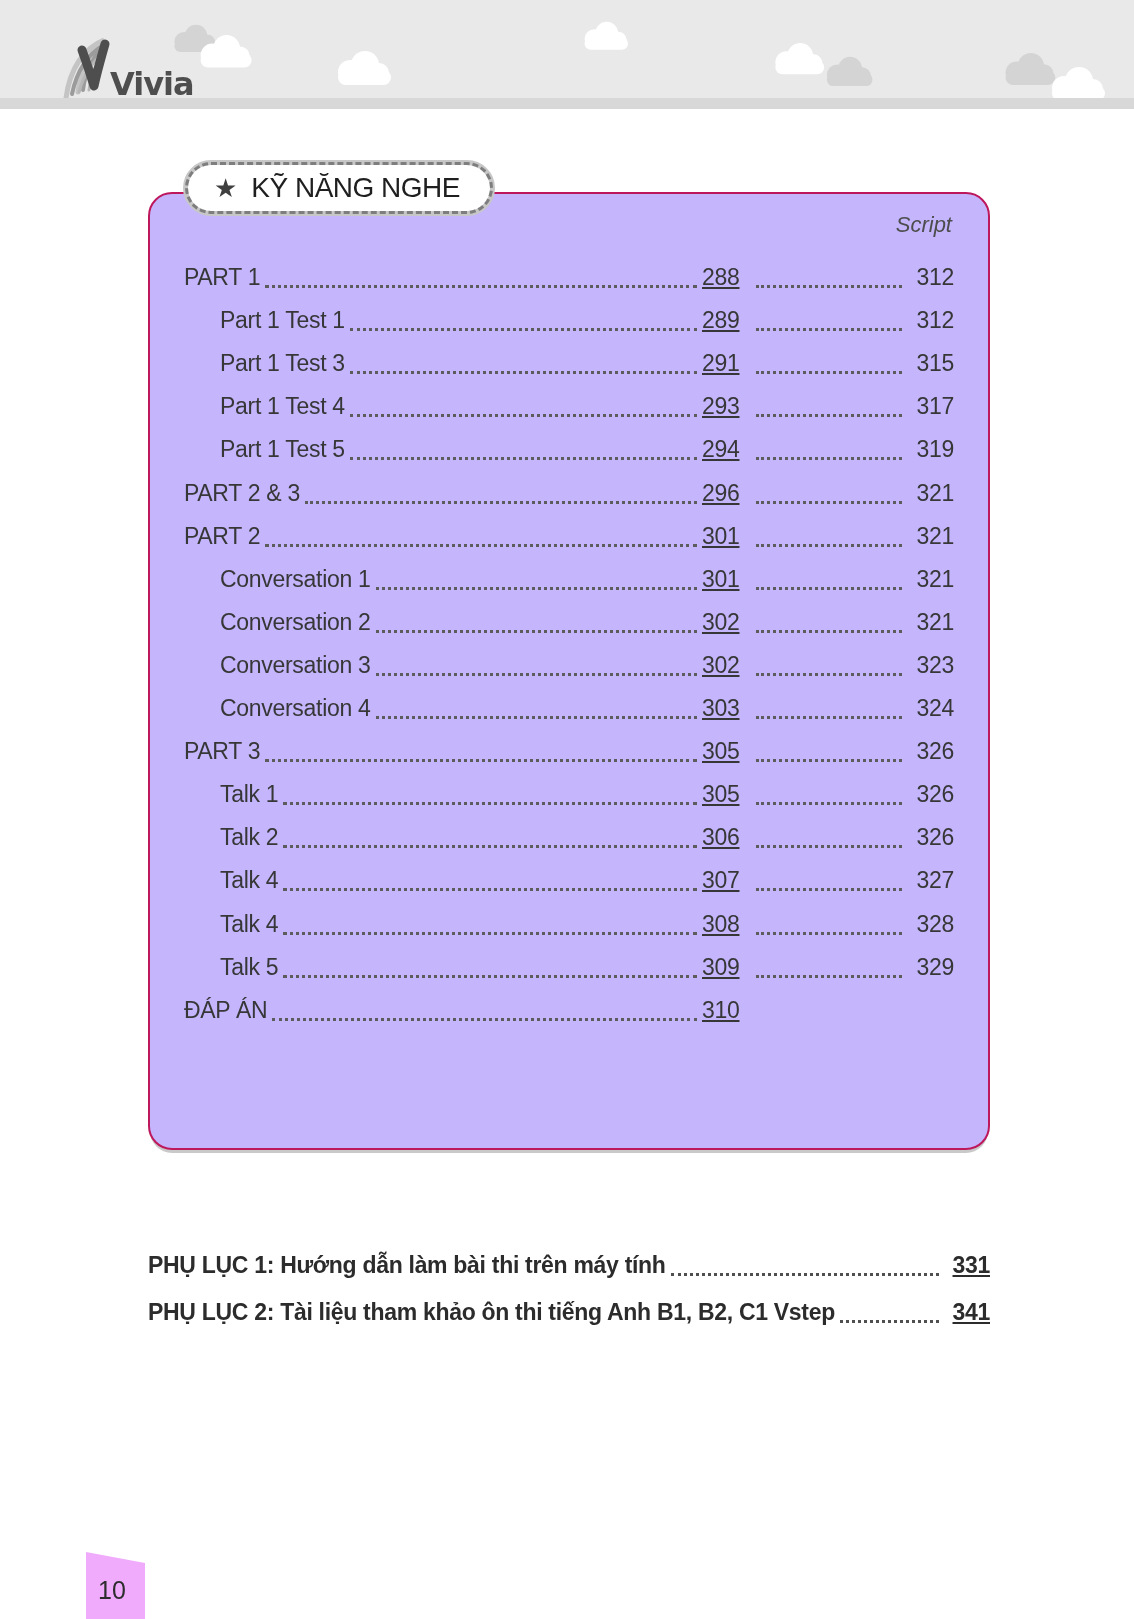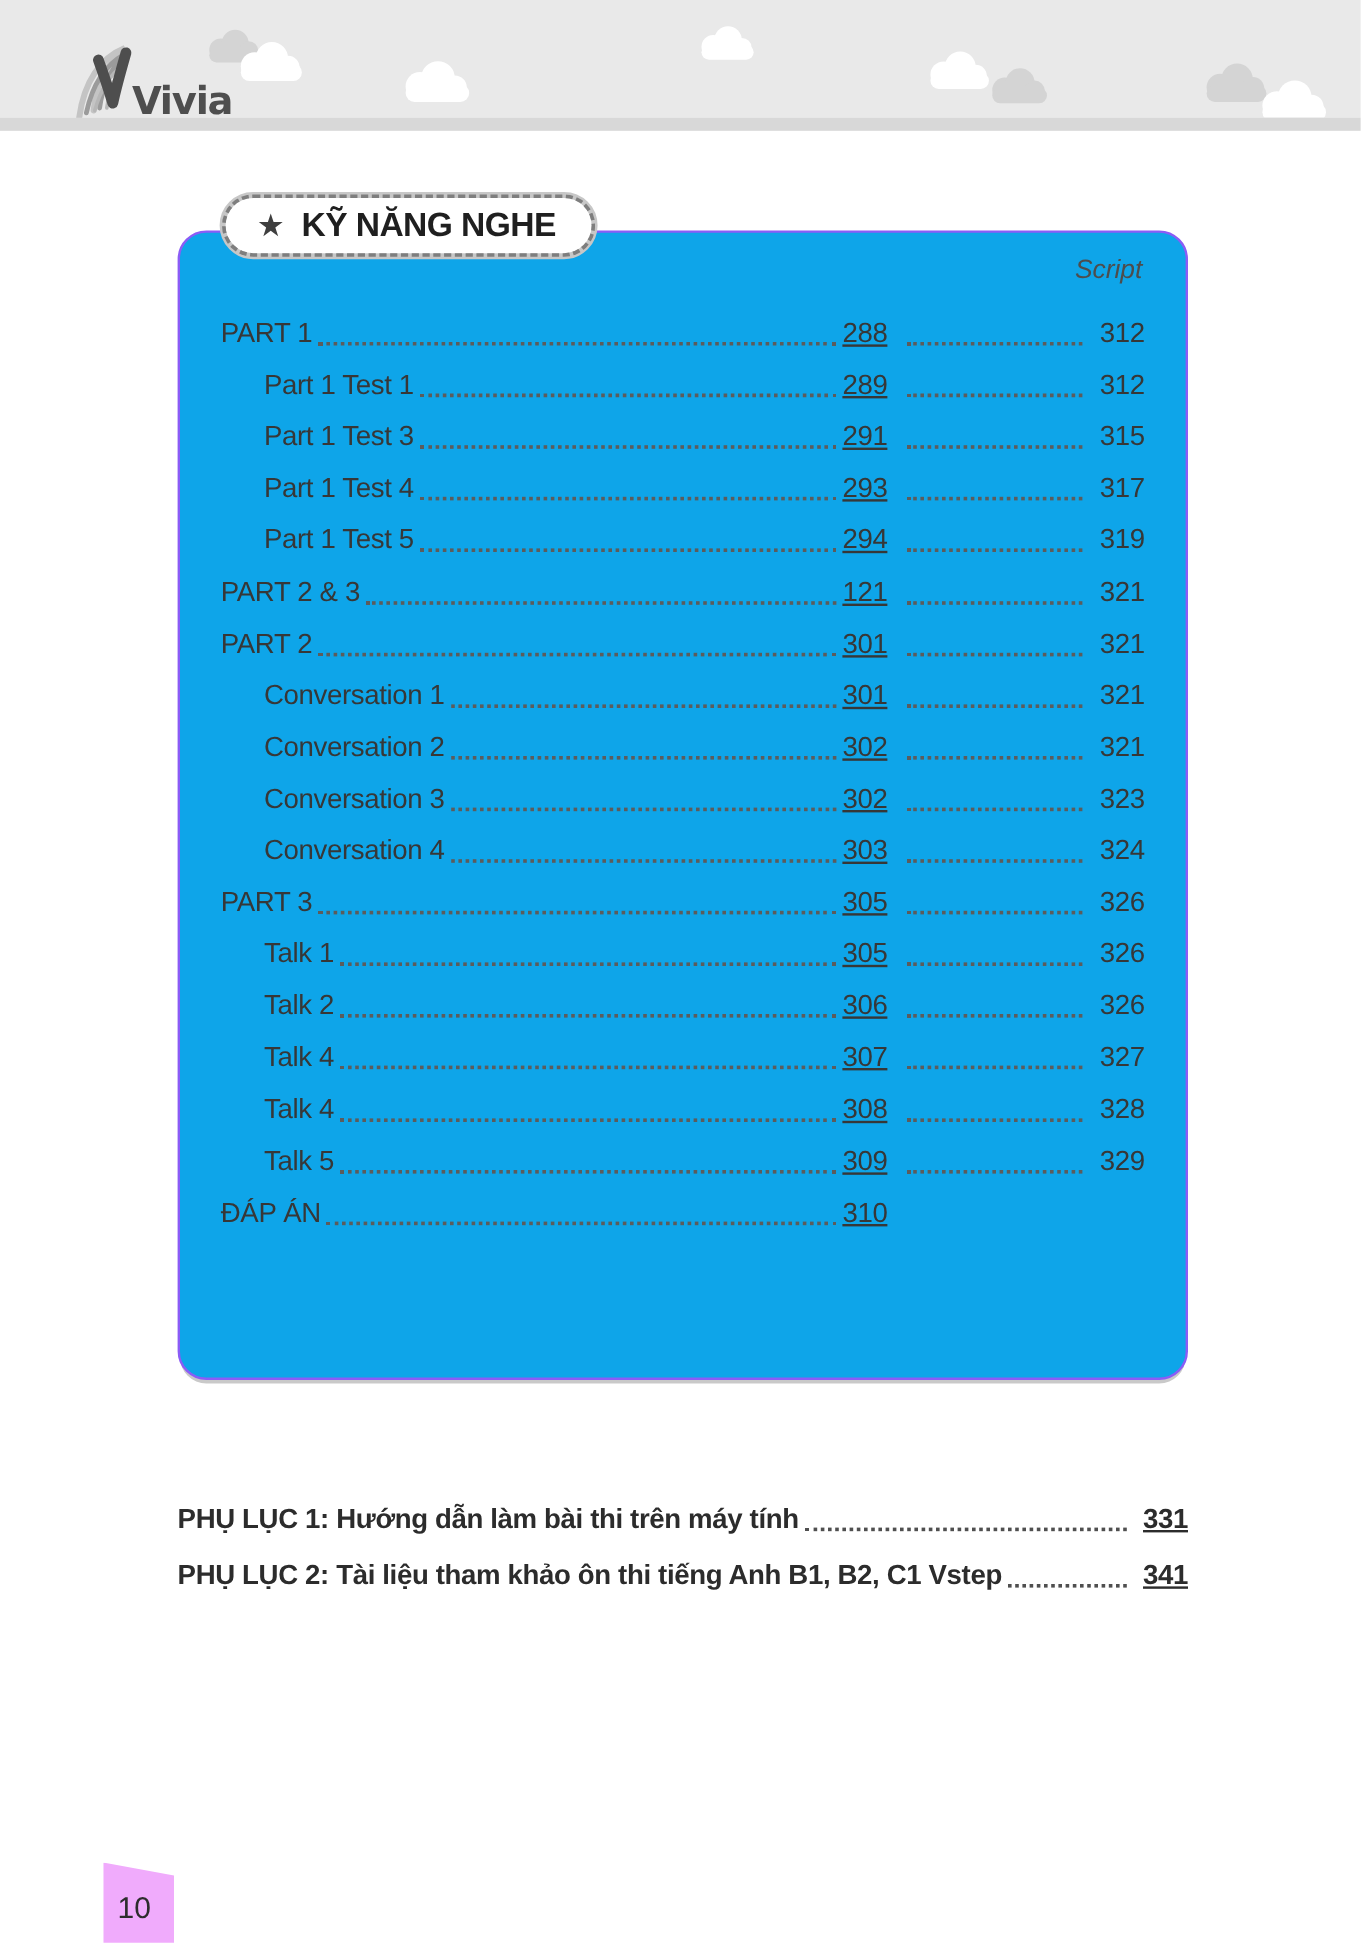--- a/index.html
+++ b/index.html
@@ -25,27 +25,27 @@
     position:absolute;left:183px;top:160px;height:46px;z-index:3;
     background:#ffffff;border:5px solid #c7c7c7;border-radius:40px;
     display:flex;align-items:center;padding:0 30px 0 26px;
   }
   .pill::before{
     content:"";position:absolute;inset:-3px;border:3px dashed #7e7e7e;
     border-radius:40px;pointer-events:none;
   }
   .pill .star{font-size:26px;color:#3f3f3f;margin-right:14px;line-height:1;}
   .pill .title{
-    font-size:28px;font-weight:bold;color:#1f1f1f;letter-spacing:-0.5px;
+    font-size:28px;font-weight:normal;color:#1f1f1f;letter-spacing:-0.5px;
     white-space:nowrap;
   }
   
   .card{
     position:absolute;left:148px;top:192px;width:842px;height:958px;z-index:1;
-    background:#0ea5e9;border:2px solid #8b5cf6;border-radius:24px;
+    background:#c4b5fd;border:2px solid #be185d;border-radius:24px;
     box-shadow:0 5px 0 -2px #c9c9c9;
     box-sizing:border-box;padding:16px 34px 0 34px;
   }
   .script-head{
     text-align:right;font-style:italic;font-size:22px;color:#4d4d4d;
     line-height:26px;margin:2px 2px 10px 0;
   }
   .toc-list{}
   .row{
     display:flex;align-items:flex-end;height:43.1px;
@@ -160,21 +160,21 @@
     <span class="label">Part 1 Test 5</span>
     <span class="leader"></span>
     <span class="page">294</span>
     <span class="leader2"></span>
     <span class="script">319</span>
   </div>
 
   <div class="row">
     <span class="label">PART 2 &amp; 3</span>
     <span class="leader"></span>
-    <span class="page">121</span>
+    <span class="page">296</span>
     <span class="leader2"></span>
     <span class="script">321</span>
   </div>
 
   <div class="row">
     <span class="label">PART 2</span>
     <span class="leader"></span>
     <span class="page">301</span>
     <span class="leader2"></span>
     <span class="script">321</span>

